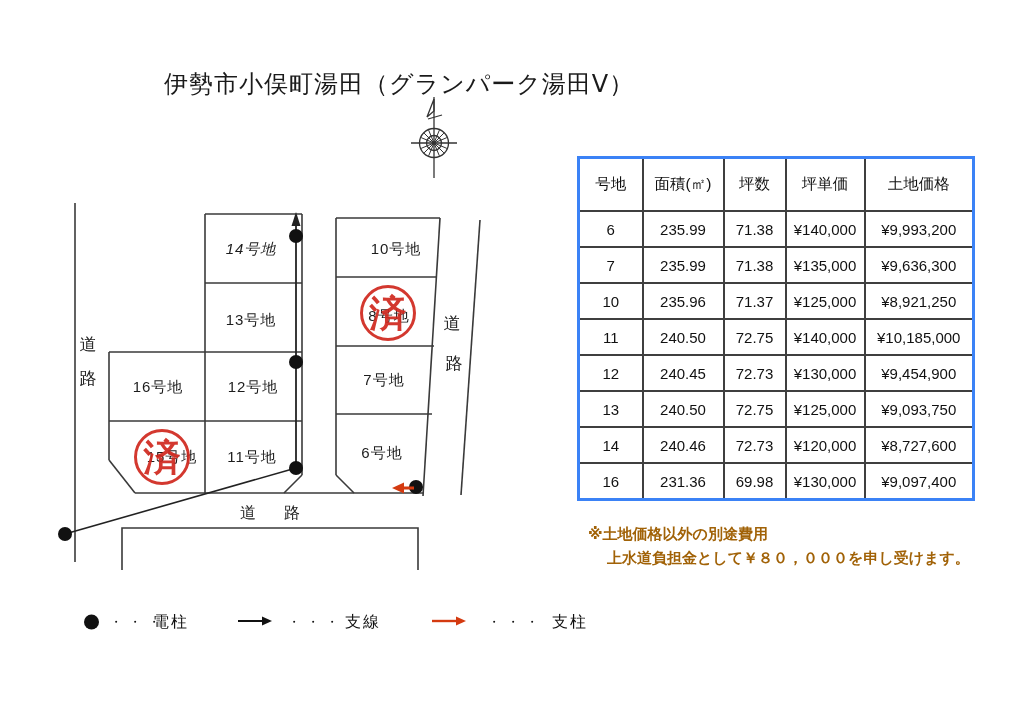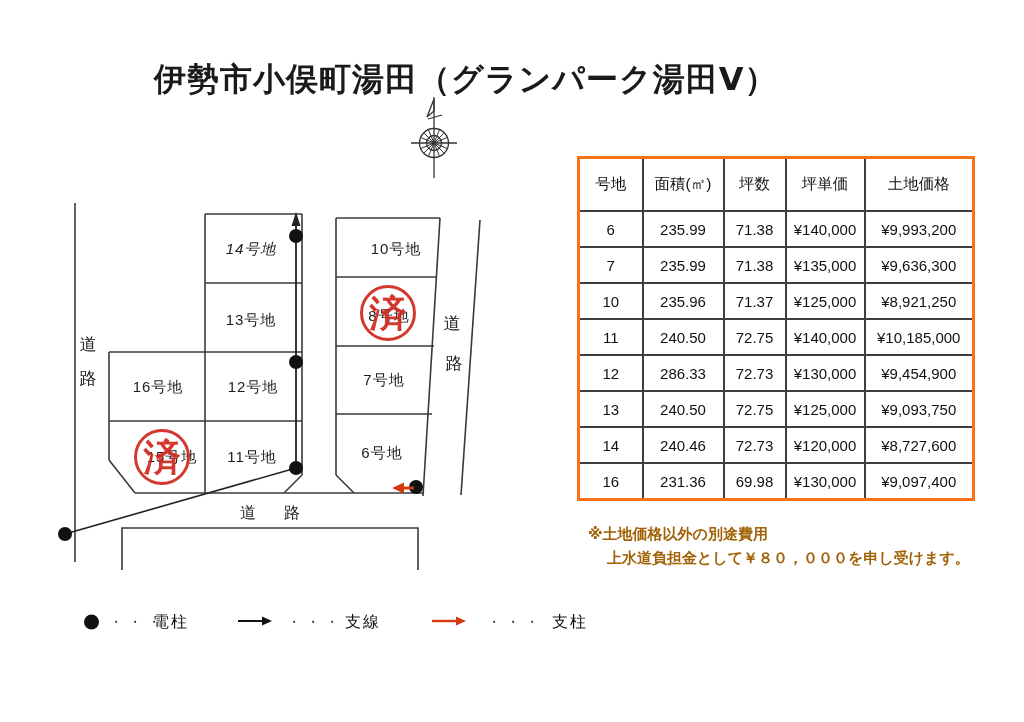--- a/index.html
+++ b/index.html
@@ -1,30 +1,30 @@
 <!DOCTYPE html>
 <html><head>
 <meta charset="utf-8">
 <style>
   html,body{margin:0;padding:0;background:#e8e8e8;}
   .page{position:relative;width:1024px;height:722px;background:#ffffff;overflow:hidden;
         font-family:"Liberation Sans","DejaVu Sans",sans-serif;color:#1a1a1a;}
-  .title{position:absolute;left:148px;top:52px;margin:6px;font-size:32px;font-weight:bold;
+  .title{position:absolute;left:148px;top:52px;margin:16px;font-size:24px;font-weight:normal;
          letter-spacing:1px;white-space:nowrap;}
   .map-svg{position:absolute;left:0;top:0;}
   .plot-label{position:absolute;transform:translate(-50%,-50%);font-size:15px;
               letter-spacing:1px;white-space:nowrap;color:#1c1c1c;}
   .stamp{position:absolute;width:50px;height:50px;border:3.5px solid #d0281e;border-radius:50%;
          display:flex;align-items:center;justify-content:center;transform:translate(-50%,-50%);
          color:#d0281e;font-size:37px;font-weight:bold;line-height:1;opacity:.92;}
   .road-v{position:absolute;transform:translate(-50%,-50%);font-size:17px;color:#222;}
   .road-h{position:absolute;transform:translate(-50%,-50%);font-size:16px;letter-spacing:6px;
           color:#222;white-space:nowrap;}
   .price-table{position:absolute;left:577px;top:156px;border-collapse:collapse;
-               table-layout:fixed;background:#fff;border:3px solid #f97316;}
+               table-layout:fixed;background:#fff;border:3px solid #3b82f6;}
   .price-table th,.price-table td{border:2px solid #3f3f3f;text-align:center;
                font-weight:normal;font-size:15px;color:#111;padding:0;}
   .price-table th{height:51px;font-size:15.5px;}
   .price-table td{height:34px;}
   .note{position:absolute;color:#a16207;font-weight:bold;font-size:15px;white-space:nowrap;}
   .note1{left:588px;top:525px;}
   .note2{left:607px;top:549px;}
   .legend-label{position:absolute;transform:translate(0,-50%);font-size:16px;
                 letter-spacing:2px;color:#111;white-space:nowrap;}
   .legend-sep{position:absolute;transform:translate(0,-50%);font-size:12px;
@@ -169,21 +169,21 @@
       </tr>
       <tr>
         <td>11</td>
           <td>240.50</td>
           <td>72.75</td>
           <td>¥140,000</td>
           <td>¥10,185,000</td>
       </tr>
       <tr>
         <td>12</td>
-          <td>286.33</td>
+          <td>240.45</td>
           <td>72.73</td>
           <td>¥130,000</td>
           <td>¥9,454,900</td>
       </tr>
       <tr>
         <td>13</td>
           <td>240.50</td>
           <td>72.75</td>
           <td>¥125,000</td>
           <td>¥9,093,750</td>

